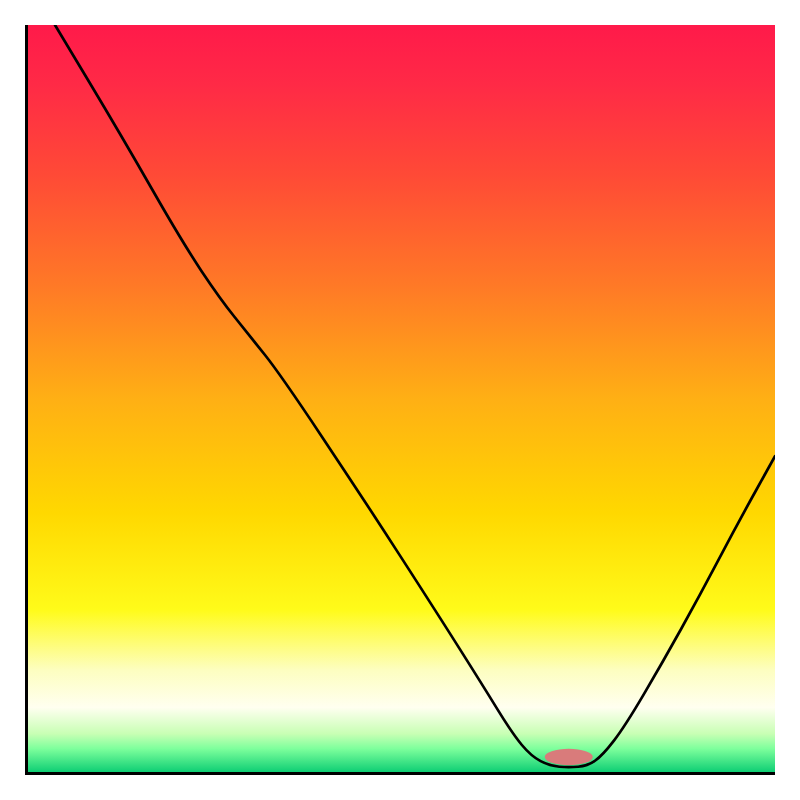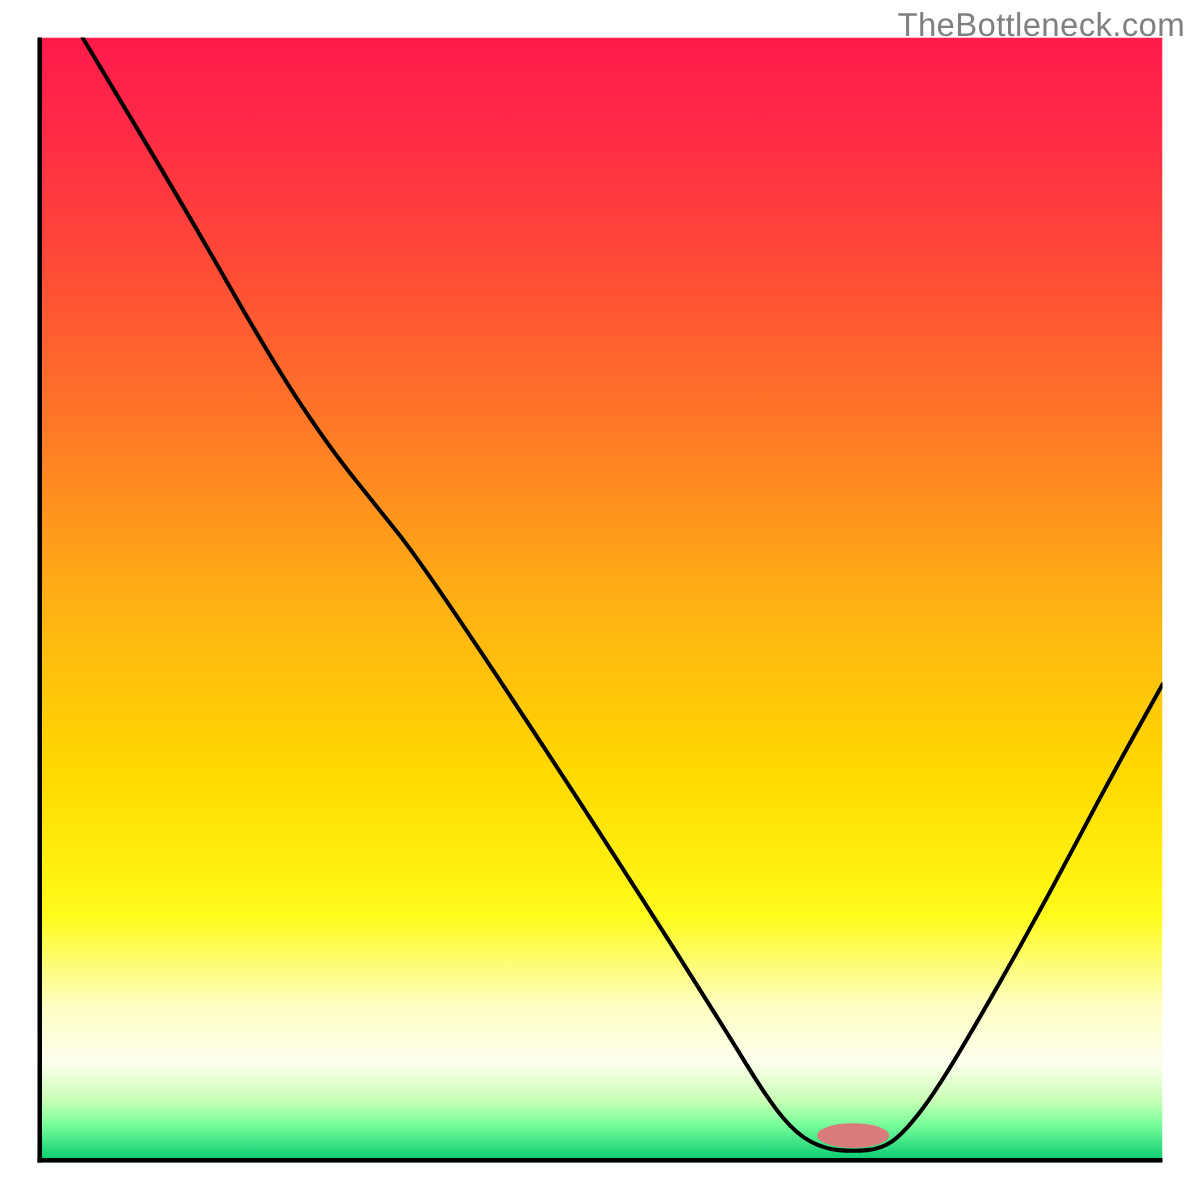--- a/index.html
+++ b/index.html
@@ -50,21 +50,20 @@
     width: 750px;
     height: 750px;
     display: block;
   }
 </style>
 </head>
 <body>
 
 <div class="stage">
 
-  <div class="attribution">TheBottleneck.com</div>
 
   <div class="plot">
 
     <svg class="chart-svg" viewBox="0 0 750 750" preserveAspectRatio="none">
       <defs>
         <linearGradient id="bg-grad" x1="0" y1="0" x2="0" y2="1">
         <stop offset="0.00%" stop-color="#ff1a4a"></stop>
             <stop offset="8.00%" stop-color="#ff2a46"></stop>
             <stop offset="20.00%" stop-color="#ff4a36"></stop>
             <stop offset="35.00%" stop-color="#ff7a26"></stop>

